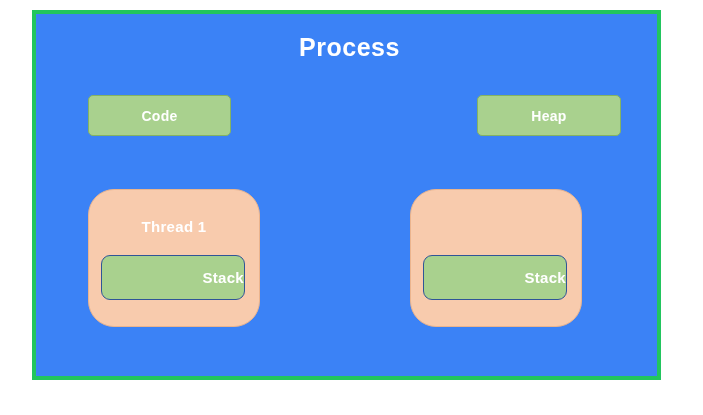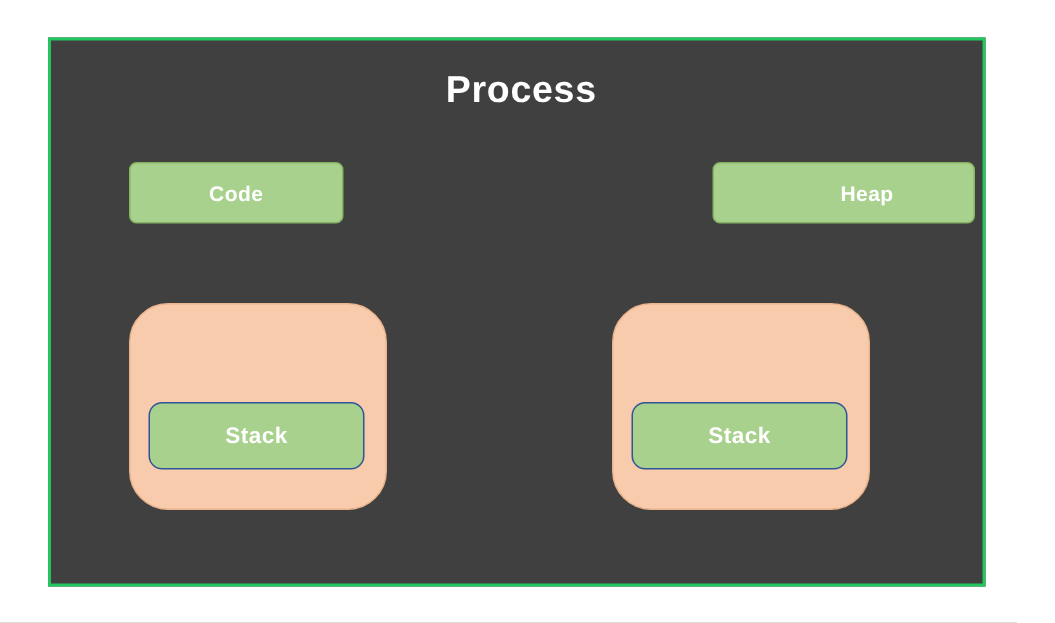--- a/index.html
+++ b/index.html
@@ -13,25 +13,25 @@
   }
   .canvas {
     position: relative;
     width: 703px;
     height: 415px;
     background: #ffffff;
   }
   .process {
     position: absolute;
     left: 32px;
-    top: 25px;
+    top: 10px;
     width: 621px;
     height: 362px;
-    background: #404040;
-    border: 2px solid #22c55e;
+    background: #3b82f6;
+    border: 4px solid #22c55e;
   }
   .process-title {
     position: absolute;
     left: 6px;
     right: 0;
     top: 19px;
     text-align: center;
     color: #ffffff;
     font-size: 25px;
     font-weight: bold;
@@ -47,21 +47,21 @@
     display: flex;
     align-items: center;
     justify-content: center;
     color: #ffffff;
     font-size: 14px;
     font-weight: bold;
     letter-spacing: 0.3px;
   }
   .segment.code { left: 52px;  width: 141px; }
   .segment.data { left: 247px; width: 140px; }
-  .segment.heap { left: 441px; width: 142px; padding-left: 31px; }
+  .segment.heap { left: 441px; width: 142px; }
   .thread {
     position: absolute;
     top: 175px;
     width: 170px;
     height: 136px;
     background: #F8CBAD;
     border: 1px solid #EBB48D;
     border-radius: 26px;
   }
   .thread.t1 { left: 52px; }
@@ -81,21 +81,21 @@
     position: absolute;
     left: 12px;
     top: 65px;
     width: 142px;
     height: 43px;
     background: #A9D18E;
     border: 1.5px solid #2F5597;
     border-radius: 9px;
     display: flex;
     align-items: center;
-    justify-content: center;
+    justify-content: flex-end;
     color: #ffffff;
     font-size: 15px;
     font-weight: bold;
     letter-spacing: 0.3px;
   }
 </style>
 </head>
 <body>
 
 <div class="canvas">
@@ -106,20 +106,21 @@
     <div class="segment code">
       <span>Code</span>
     </div>
 
 
     <div class="segment heap">
       <span>Heap</span>
     </div>
 
     <div class="thread t1">
+      <div class="thread-label">Thread 1</div>
       <div class="stack">
         <span>Stack</span>
       </div>
     </div>
 
     <div class="thread t2">
       <div class="stack">
         <span>Stack</span>
       </div>
     </div>

